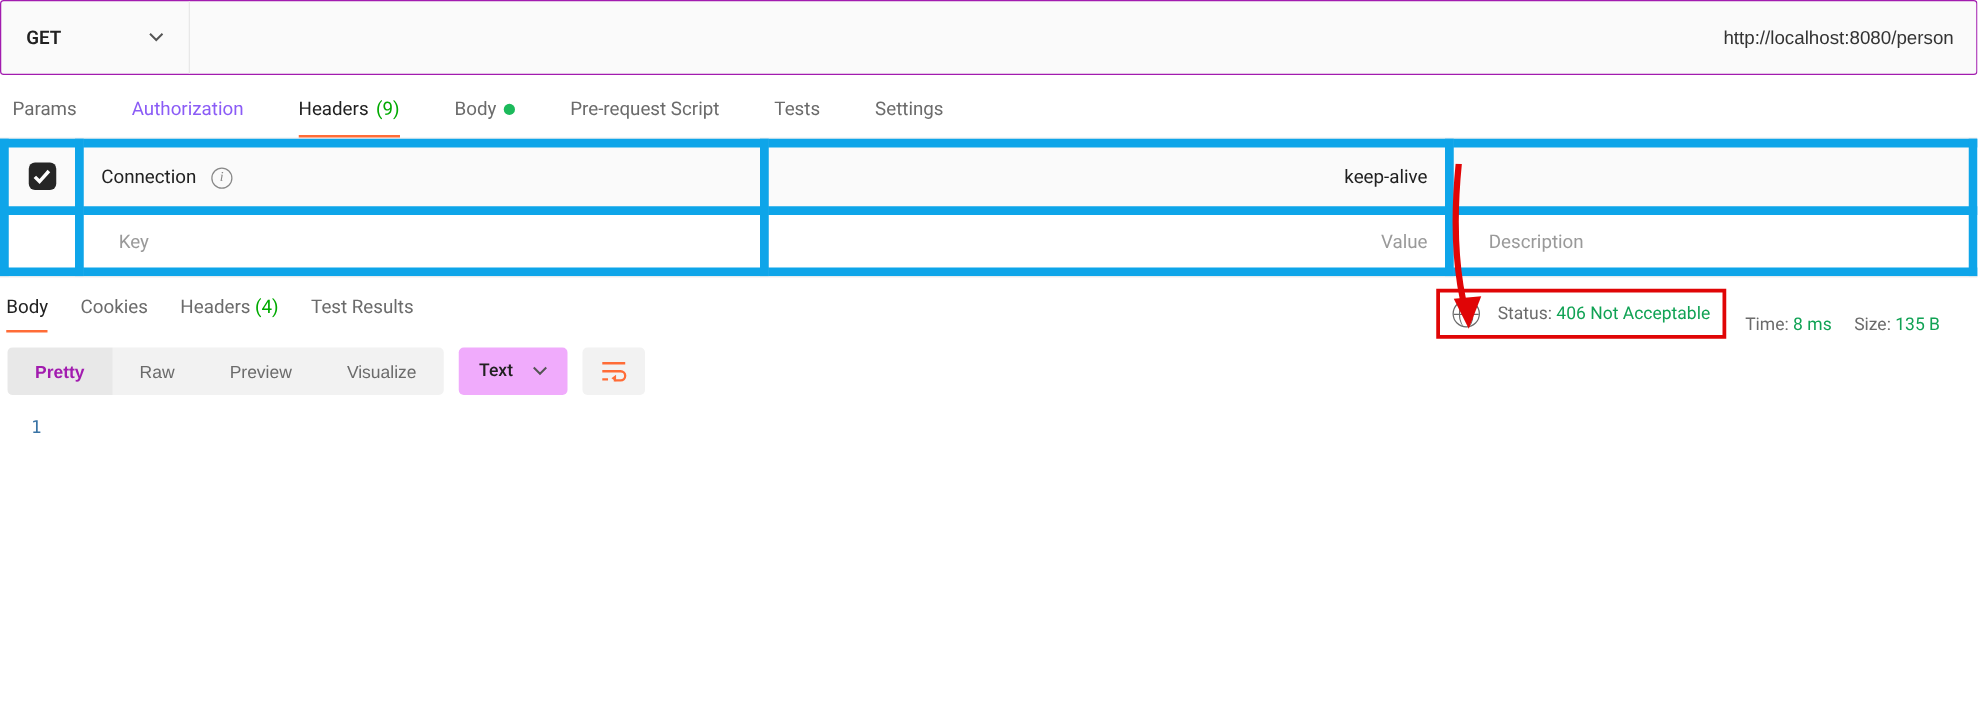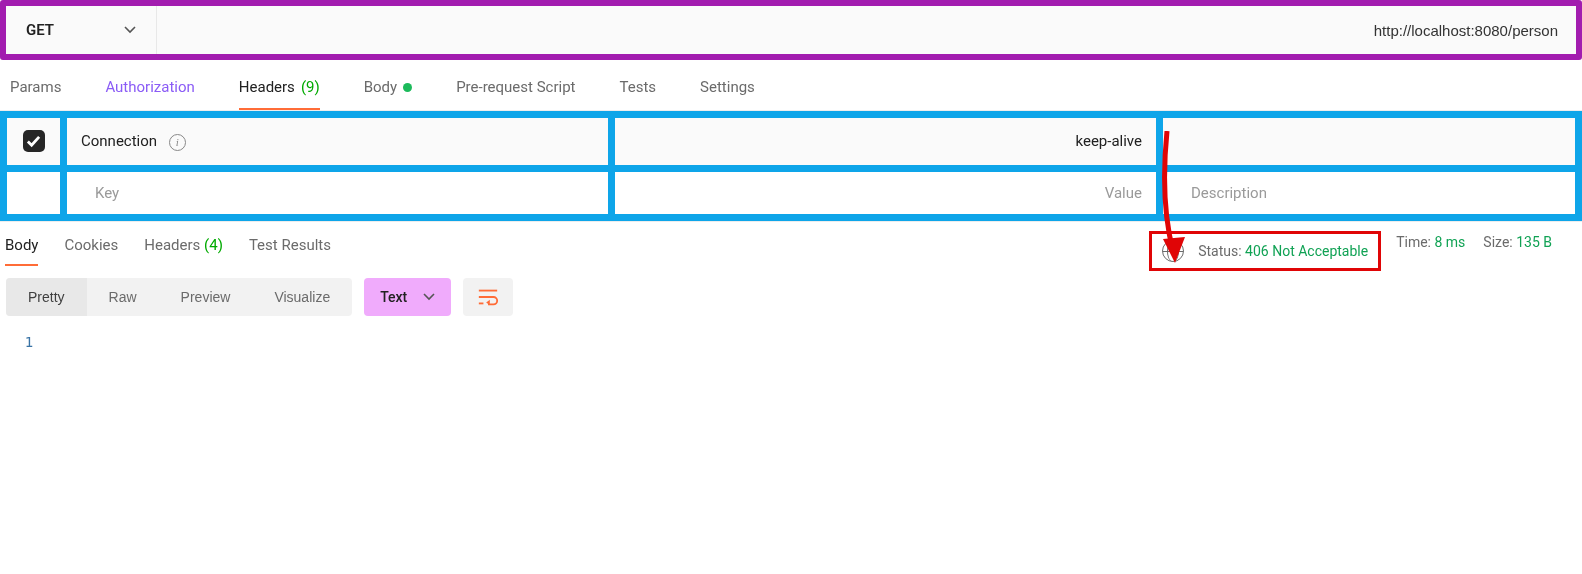--- a/index.html
+++ b/index.html
@@ -6,21 +6,21 @@
   body {
     font-family: -apple-system, BlinkMacSystemFont, "Segoe UI", Roboto, "Helvetica Neue", Arial, sans-serif;
     font-size: 14px;
     color: #212121;
     background: #fff;
     width: 1582px;
   }
   .url-bar {
     display: flex;
     align-items: stretch;
-    border: 6px solid #a21caf;
+    border: 1px solid #a21caf;
     background: #fafafa;
     height: 60px;
     border-radius: 3px;
   }
   .method-select {
     display: flex;
     align-items: center;
     padding: 0 20px;
     gap: 70px;
     border-right: 1px solid #e8e8e8;
@@ -106,21 +106,21 @@
     color: #6b6b6b;
     cursor: pointer;
     padding-bottom: 10px;
     border-bottom: 2px solid transparent;
   }
   .resp-tab.active { color: #212121; border-bottom-color: #ff6c37; }
   .resp-tab .count { color: #0a0; }
   .resp-status {
     margin-left: auto;
     display: flex;
-    align-items: flex-start;
+    align-items: flex-end;
     gap: 18px;
     font-size: 14px;
     color: #6b6b6b;
     padding-right: 20px;
   }
   .resp-status .pair .val { color: #10a254; }
   .globe-icon {
     width: 22px; height: 22px;
     border: 1.8px solid #6b6b6b;
     border-radius: 50%;
@@ -154,21 +154,21 @@
     overflow: hidden;
   }
   .view-btn {
     padding: 11px 22px;
     font-size: 14px;
     color: #6b6b6b;
     cursor: pointer;
     background: transparent;
     border: none;
   }
-  .view-btn.active { background: #e8e8e8; color: #404040; font-weight: 400; }
+  .view-btn.active { background: #e8e8e8; color: #a21caf; font-weight: 700; }
   .format-select {
     margin-left: 12px;
     background: #f0abfc;
     border-radius: 4px;
     padding: 11px 16px;
     display: flex; align-items: center; gap: 16px;
     font-size: 14px; font-weight: 500;
     cursor: pointer;
   }
   .wrap-btn {

